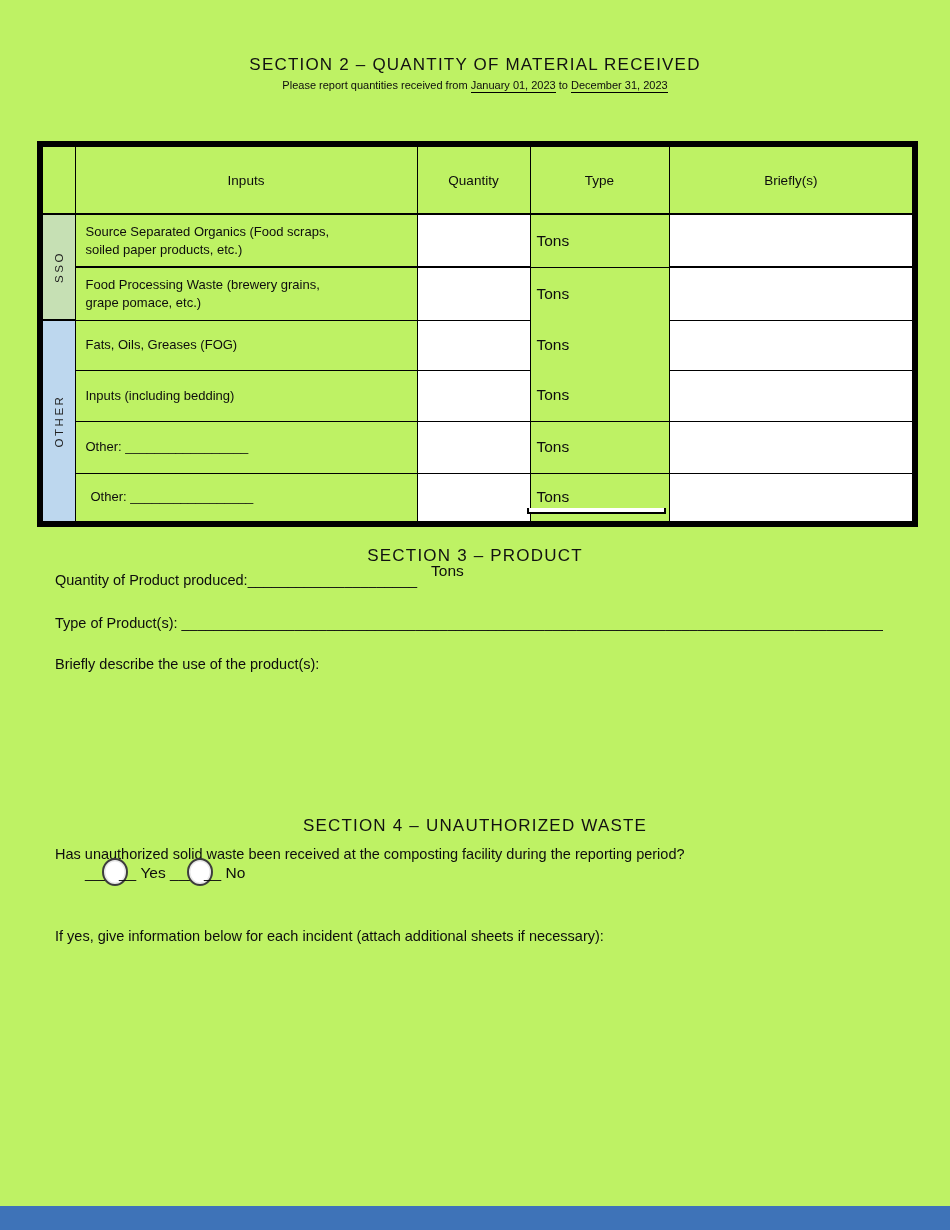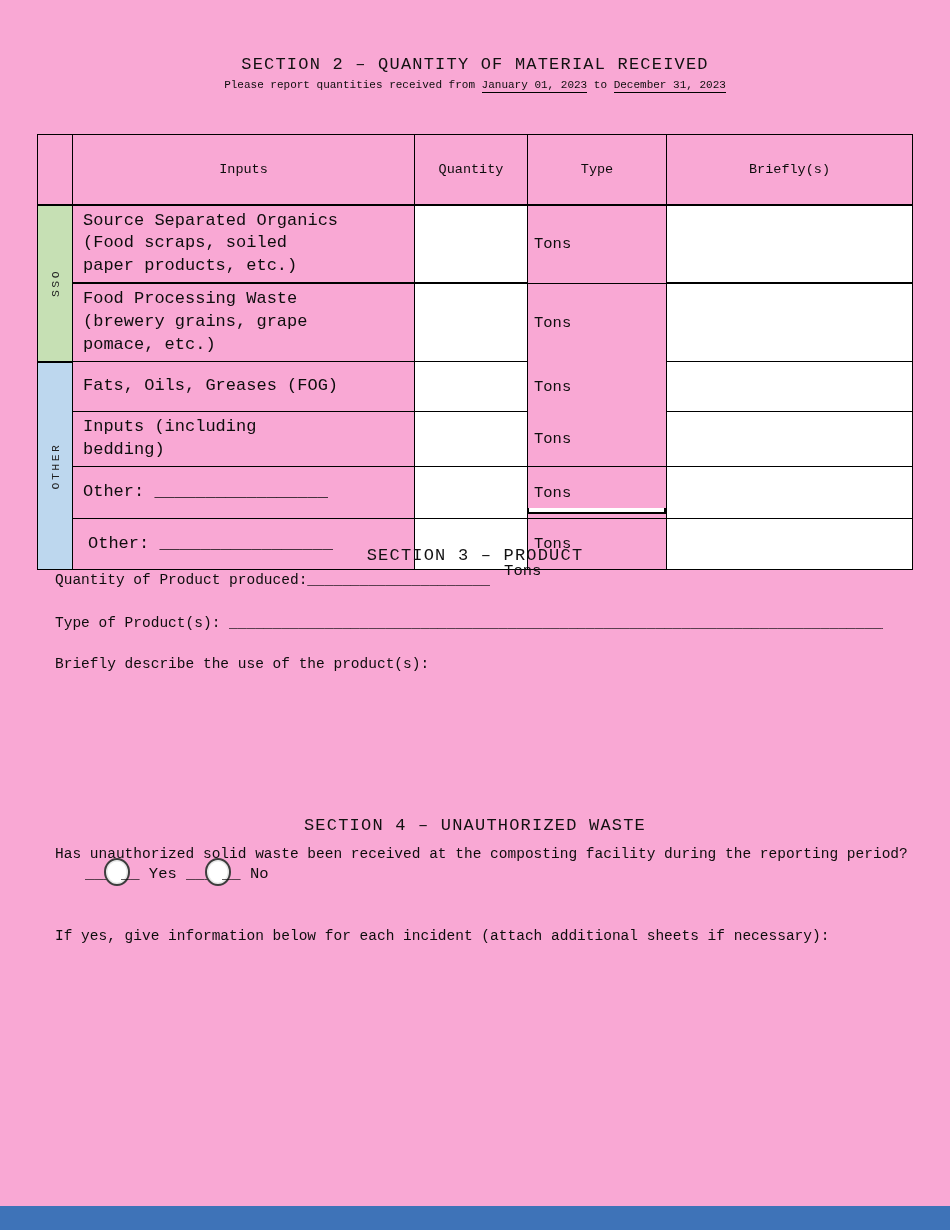--- a/index.html
+++ b/index.html
@@ -1,43 +1,43 @@
 <!DOCTYPE html>
 <html><head>
 <meta charset="utf-8">
 <style>
   * { margin: 0; padding: 0; box-sizing: border-box; }
   html,body { background:#fff; }
   .page {
     position: relative;
     width: 950px;
     height: 1230px;
-    background: #f9a8d4;
-    font-family: Liberation Mono, monospace;
+    background: #bef264;
+    font-family: Liberation Sans, sans-serif;
     color: #0d0d0d;
     overflow: hidden;
   }
   .centered { position:absolute; left:0; width:950px; text-align:center; }
   .sec-title { font-size:17px; letter-spacing:1.2px; color:#111; }
   .subtitle { font-size:11px; }
   .subtitle .u { border-bottom:1.2px solid #000; padding-bottom:0.5px; }
 
   table.qty {
-    position:absolute; left:37px; top:134px;
+    position:absolute; left:37px; top:141px;
     border-collapse: collapse; table-layout: fixed;
     width:875px;
-    border:1px solid #000000;
+    border:6px solid #000000;
   }
   table.qty th, table.qty td {
     border:1.5px solid #000;
     font-weight:normal;
     vertical-align:middle;
   }
   table.qty th { font-size:13.5px; text-align:center; height:70px; border-bottom:2.7px solid #000; }
-  td.input-cell { font-size:17px; padding:4px 66px 4px 10px; line-height:1.35; }
+  td.input-cell { font-size:13px; padding:4px 66px 4px 10px; line-height:1.35; }
   td.unit-cell { font-size:15.5px; padding-left:6px; }
   td.qty-cell, td.src-cell { background:#fff; }
   tr.r1 { height:53px; } tr.r2 { height:53px; } tr.r3 { height:50px; }
   tr.r4 { height:51px; } tr.r5 { height:52px; } tr.r6 { height:51px; }
   tr.r1 td { border-bottom:2.7px solid #000; }
   tr.r1 td.unit-cell { border-bottom:1.5px solid #000; }
   tr.r2 td.unit-cell { border-bottom-style:hidden; }
   tr.r3 td.unit-cell { border-top-style:hidden; border-bottom-style:hidden; }
   tr.r4 td.unit-cell { border-top-style:hidden; }
   td.group-cell { position:relative; width:35px; }

